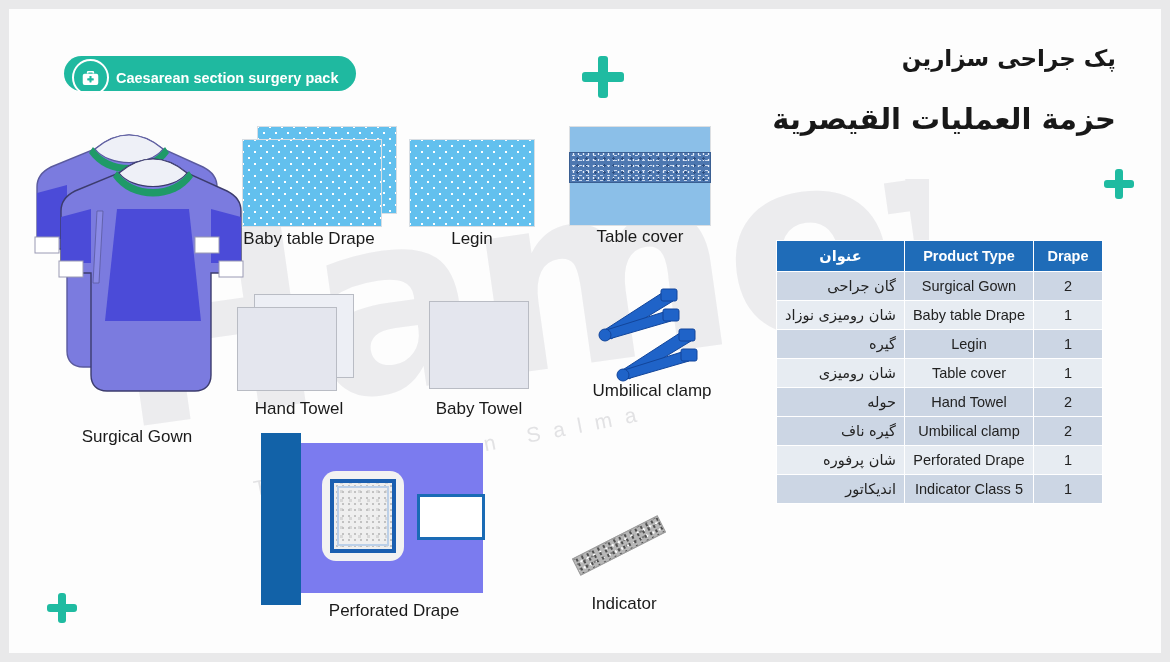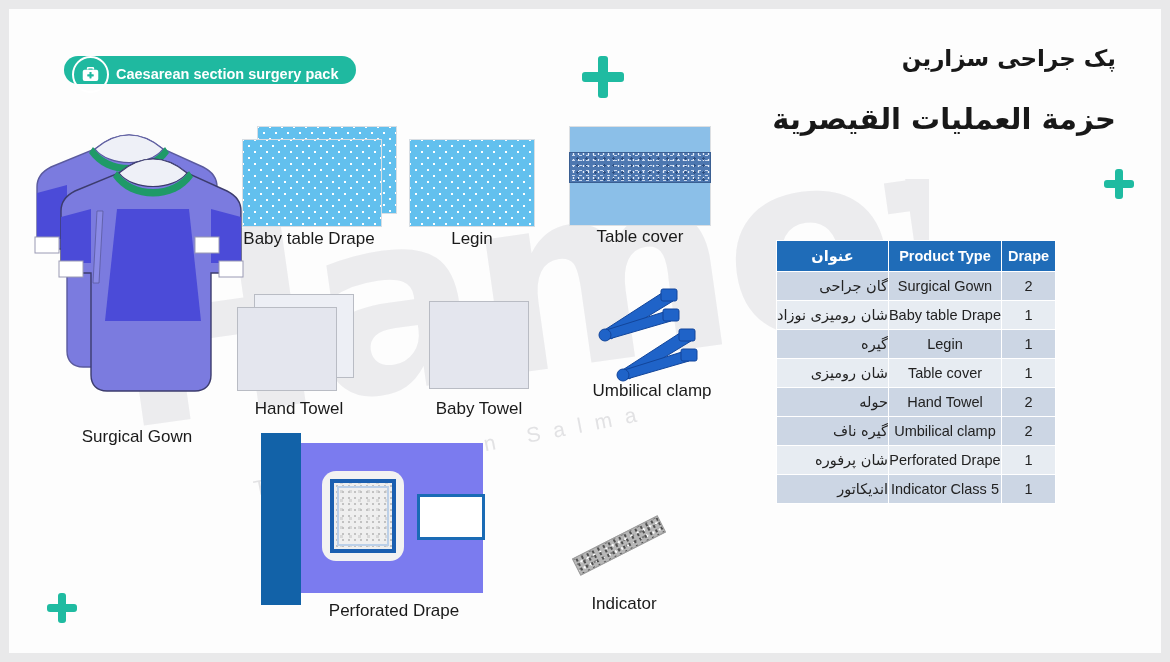--- a/index.html
+++ b/index.html
@@ -61,21 +61,21 @@
     white-space: nowrap;
     pointer-events: none;
     user-select: none;
   }
 
   
   .badge {
     position: absolute;
     left: 55px;
     top: 47px;
-    height: 28px;
+    height: 35px;
     min-width: 250px;
     background: #1fb9a0;
     border-radius: 22px;
     display: flex;
     align-items: center;
     padding: 8px 18px 0 8px;
     box-sizing: border-box;
   }
   .badge-icon {
     width: 33px;
@@ -243,21 +243,21 @@
   }
   .ptable th {
     background: #1f6cb8;
     color: #ffffff;
     font-weight: bold;
     padding: 7px 6px;
     border: 1px solid #ffffff;
     font-size: 14.5px;
   }
   .ptable td {
-    padding: 6px 0;
+    padding: 6px 8px;
     border: 1px solid #ffffff;
     color: #222222;
     text-align: center;
   }
   .ptable tr.odd td  { background: #ccd6e4; }
   .ptable tr.even td { background: #e7ecf2; }
   .ptable td.fa {
     text-align: right;
     direction: rtl;
     font-family: "DejaVu Sans", sans-serif;

